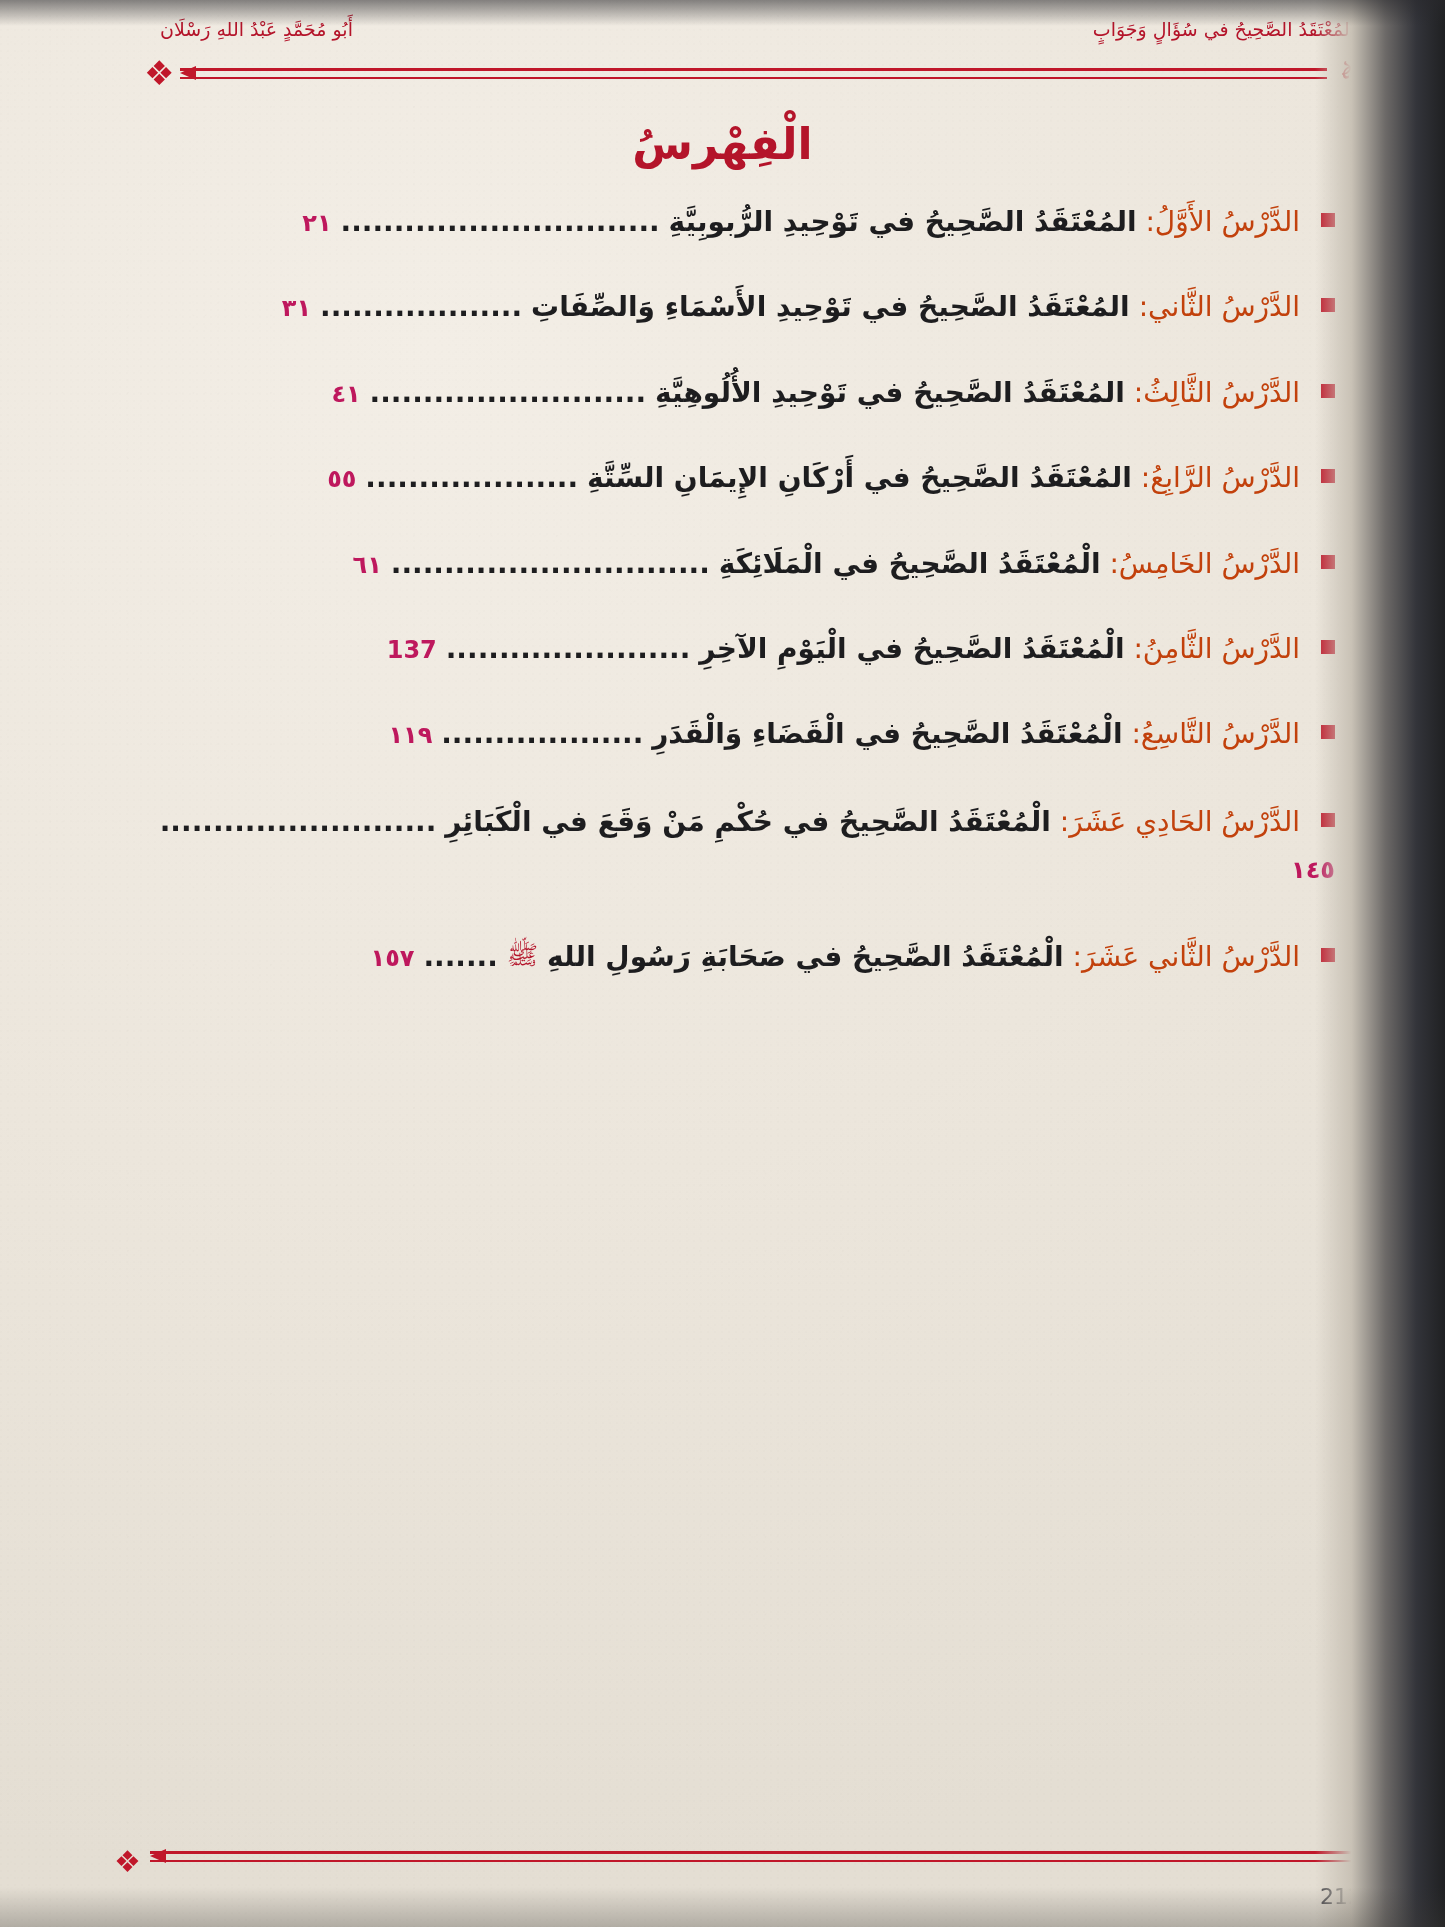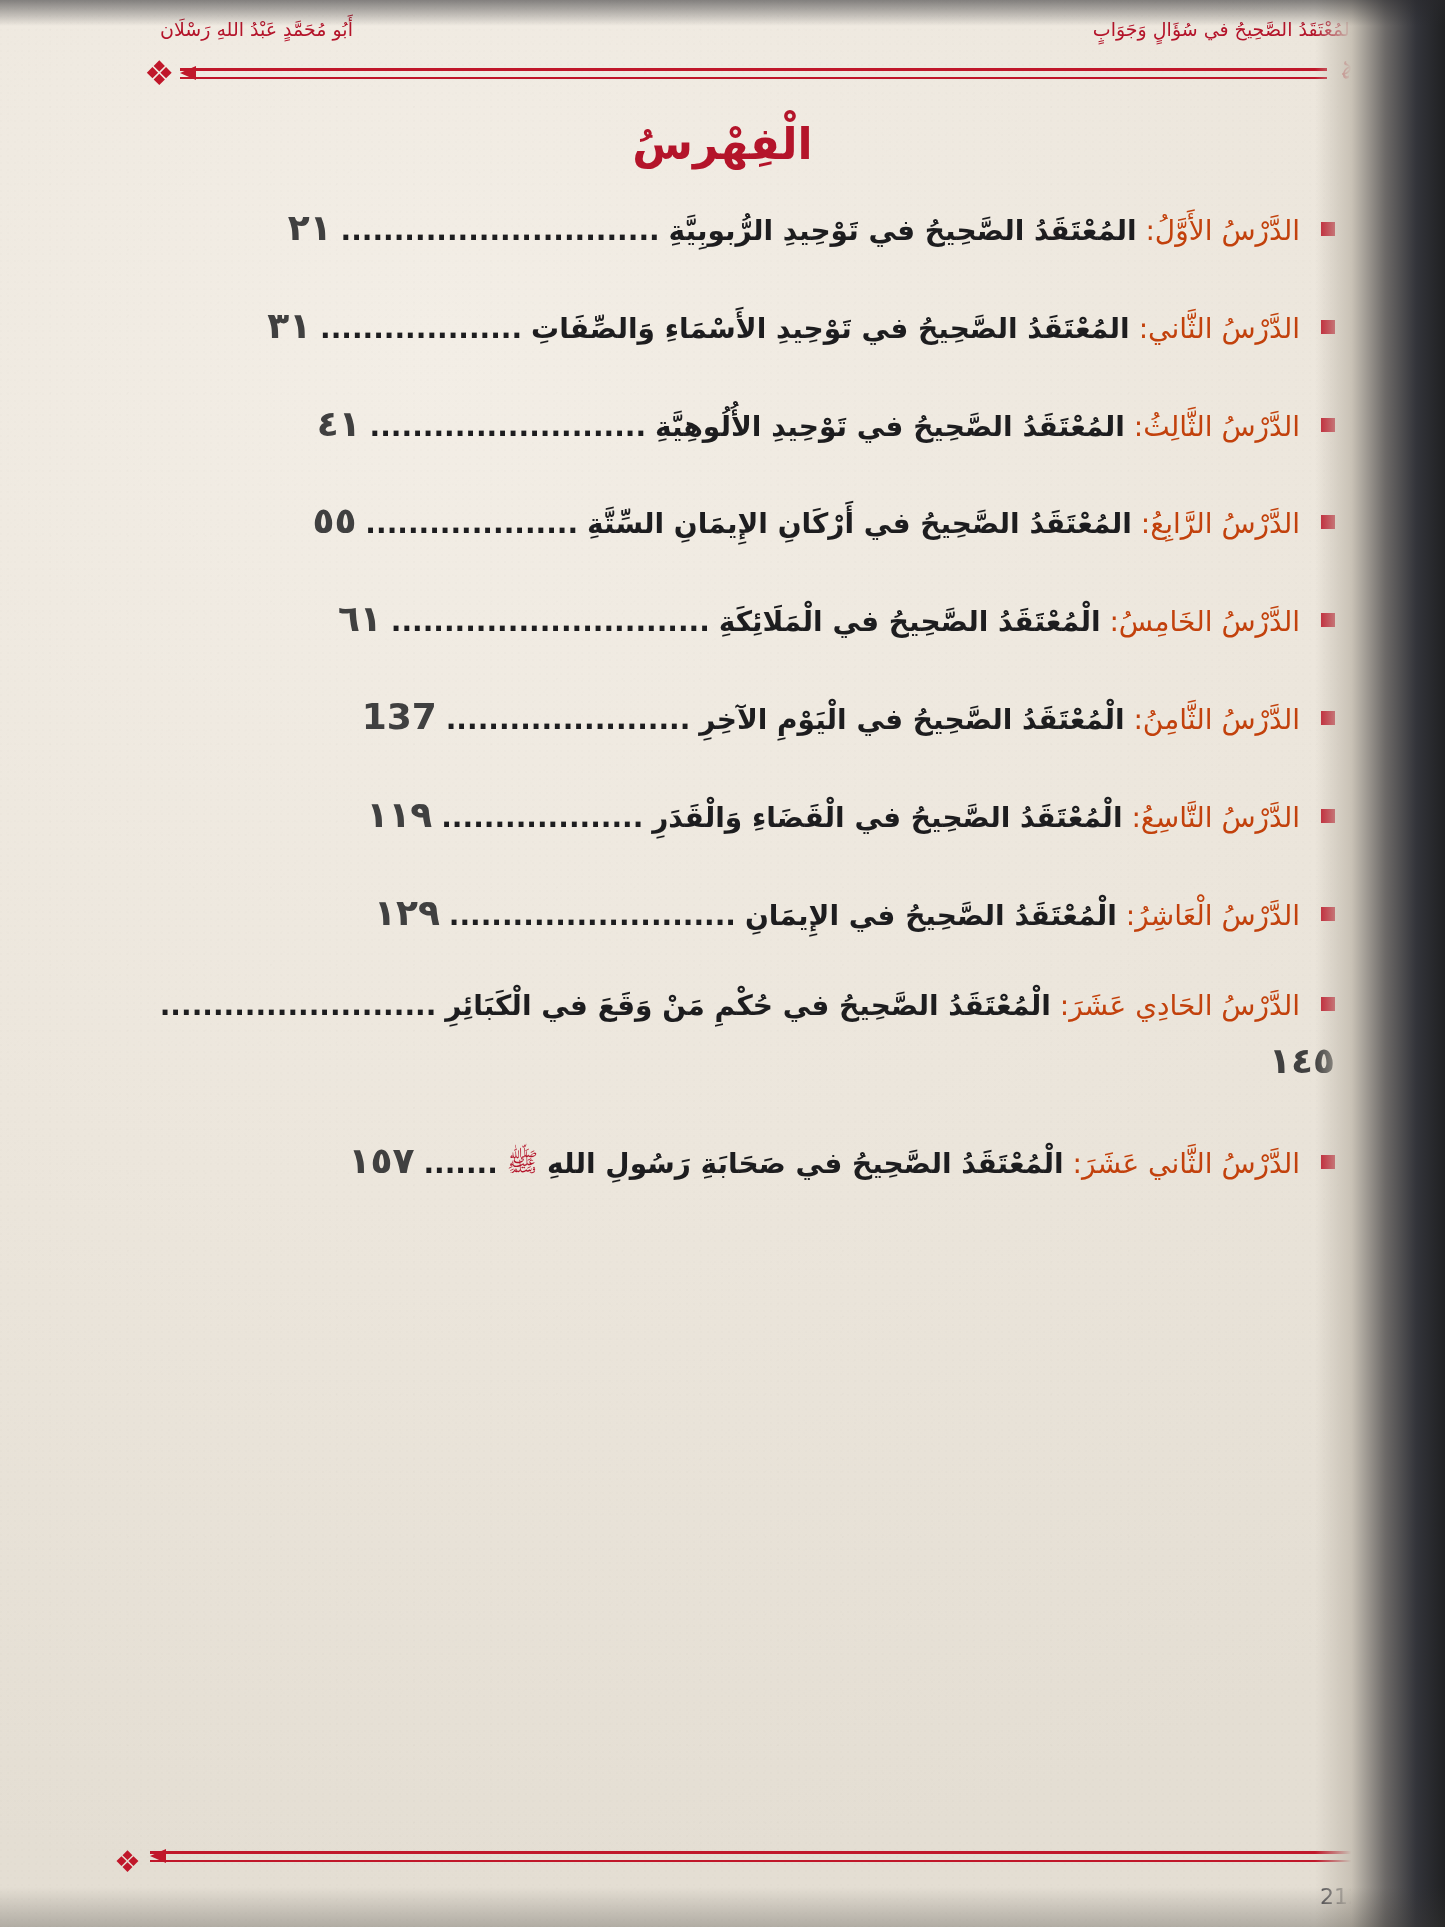--- a/index.html
+++ b/index.html
@@ -173,23 +173,23 @@
     font-size: 26px;
     vertical-align: 2px;
   }
   .dots {
     color: #1d1d1f;
     letter-spacing: 3px;
     font-weight: bold;
     unicode-bidi: plaintext;
   }
   .page-num {
-    color: #404040;
+    color: #be185d;
     font-weight: bold;
-    font-size: 36px;
+    font-size: 24px;
     unicode-bidi: plaintext;
     white-space: nowrap;
   }
 
   
   .entry.wrapped { line-height: 1.7; }
 
   
   .footer {
     position: absolute;
@@ -303,27 +303,20 @@
     </div>
 
     <div class="entry">
       <span class="bullet"></span>
       <span class="lesson">الدَّرْسُ التَّاسِعُ:</span>
       <span class="desc">الْمُعْتَقَدُ الصَّحِيحُ في الْقَضَاءِ وَالْقَدَرِ</span>
       <span class="dots">...................</span>
       <span class="page-num">١١٩</span>
     </div>
 
-    <div class="entry">
-      <span class="bullet"></span>
-      <span class="lesson">الدَّرْسُ الْعَاشِرُ:</span>
-      <span class="desc">الْمُعْتَقَدُ الصَّحِيحُ في الإِيمَانِ</span>
-      <span class="dots">...........................</span>
-      <span class="page-num">١٢٩</span>
-    </div>
 
     <div class="entry wrapped">
       <span class="bullet"></span>
       <span class="lesson">الدَّرْسُ الحَادِي عَشَرَ:</span>
       <span class="desc">الْمُعْتَقَدُ الصَّحِيحُ في حُكْمِ مَنْ وَقَعَ في الْكَبَائِرِ</span>
       <span class="dots">..........................</span>
       <span class="page-num">١٤٥</span>
     </div>
 
     <div class="entry">

